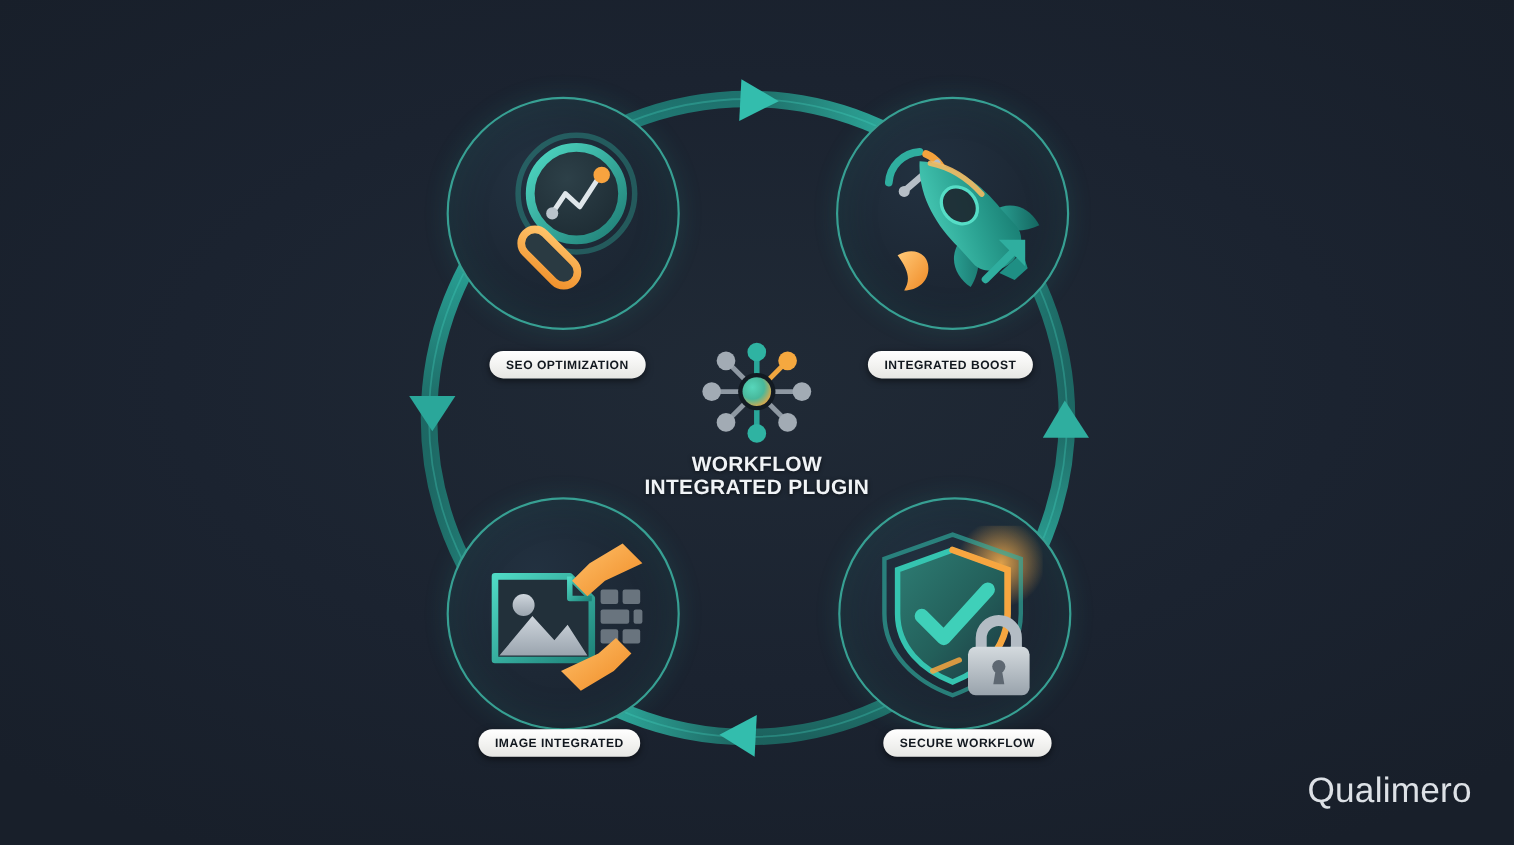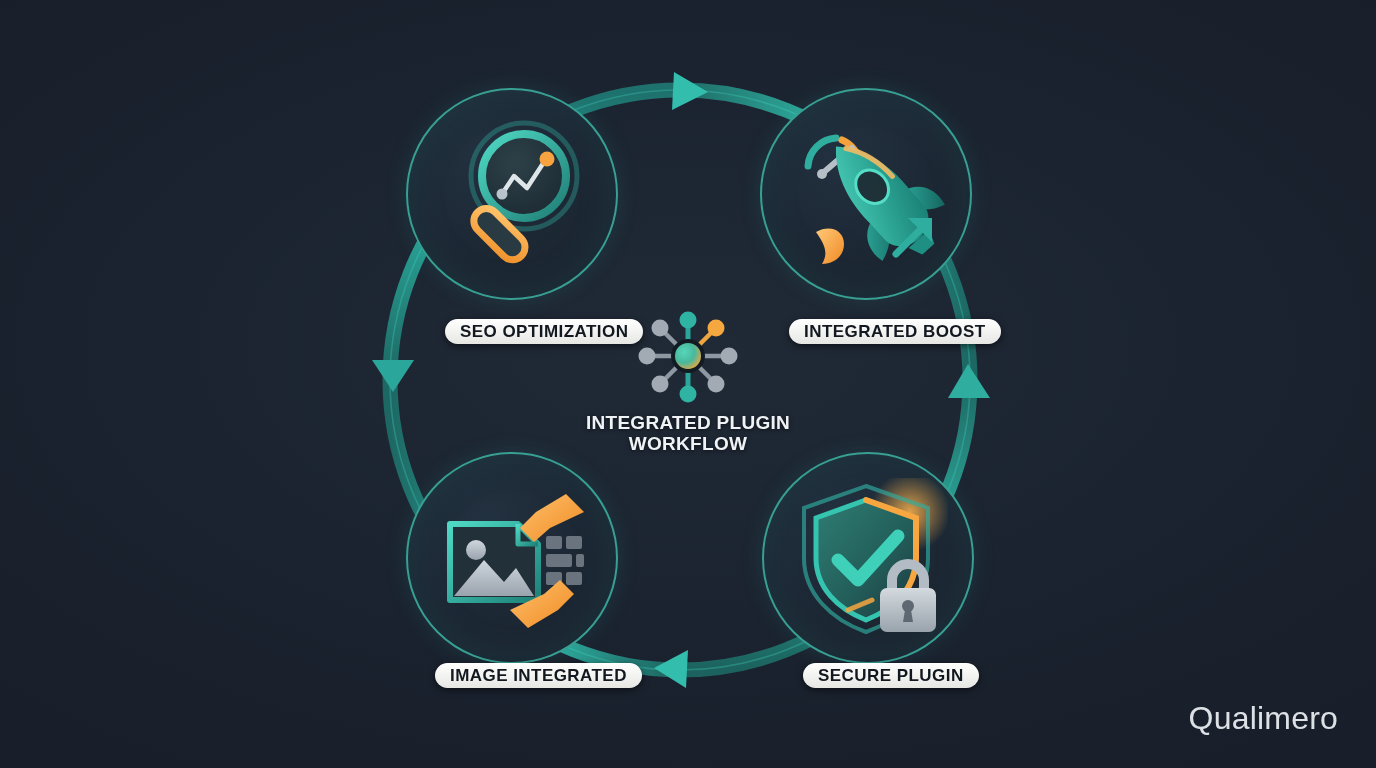--- a/index.html
+++ b/index.html
@@ -56,21 +56,21 @@
   .node-sec   { left: 762px; top: 452px; }
 
   
   .pill {
     position: absolute;
     height: 25px;
     padding: 0 15px;
     border-radius: 13px;
     background: linear-gradient(180deg, #ffffff 0%, #f2f2f0 55%, #e6e6e3 100%);
     color: #12181f;
-    font-size: 17px;
+    font-size: 11px;
     font-weight: 700;
     letter-spacing: 0.45px;
     display: flex;
     align-items: center;
     justify-content: center;
     white-space: nowrap;
     box-shadow: 0 2px 7px rgba(0,0,0,0.55);
     text-align: right;
   }
   .pill-seo  { left: 445px; top: 319px; }
@@ -326,21 +326,21 @@
         <rect x="92" y="110" width="56" height="44" rx="7" fill="url(#lockG)"></rect>
         <circle cx="120" cy="128" r="6" fill="#5e6872"></circle>
         <path d="M 117 132 L 123 132 L 125 144 L 115 144 Z" fill="#5e6872"></path>
       </g>
     </svg>
   </div>
 
   <div class="pill pill-seo">SEO OPTIMIZATION</div>
   <div class="pill pill-perf">INTEGRATED BOOST</div>
   <div class="pill pill-img">IMAGE INTEGRATED</div>
-  <div class="pill pill-sec">SECURE PLUGIN</div>
+  <div class="pill pill-sec">SECURE WORKFLOW</div>
 
   <div class="hub">
     <svg viewBox="0 0 110 102">
       <defs>
         <radialGradient id="hubCore" cx="35%" cy="35%" r="75%">
           <stop offset="0%" stop-color="#57d6bb"></stop>
           <stop offset="55%" stop-color="#48b89b"></stop>
           <stop offset="100%" stop-color="#f0a63f"></stop>
         </radialGradient>
       </defs>
@@ -364,19 +364,19 @@
       <circle cx="83" cy="79" r="8.5" fill="#a2abb4"></circle>
       <circle cx="14" cy="51" r="8.5" fill="#a2abb4"></circle>
       <circle cx="96" cy="51" r="8.5" fill="#a2abb4"></circle>
 
       <circle cx="55" cy="51" r="17" fill="#121a22"></circle>
       <circle cx="55" cy="51" r="13" fill="url(#hubCore)"></circle>
     </svg>
   </div>
 
   <div class="center-title">
+    <span>WORKFLOW</span>
     <span>INTEGRATED PLUGIN</span>
-    <span>WORKFLOW</span>
   </div>
 
   <div class="watermark">Qualimero</div>
 
 </div>
 
 </body></html>

